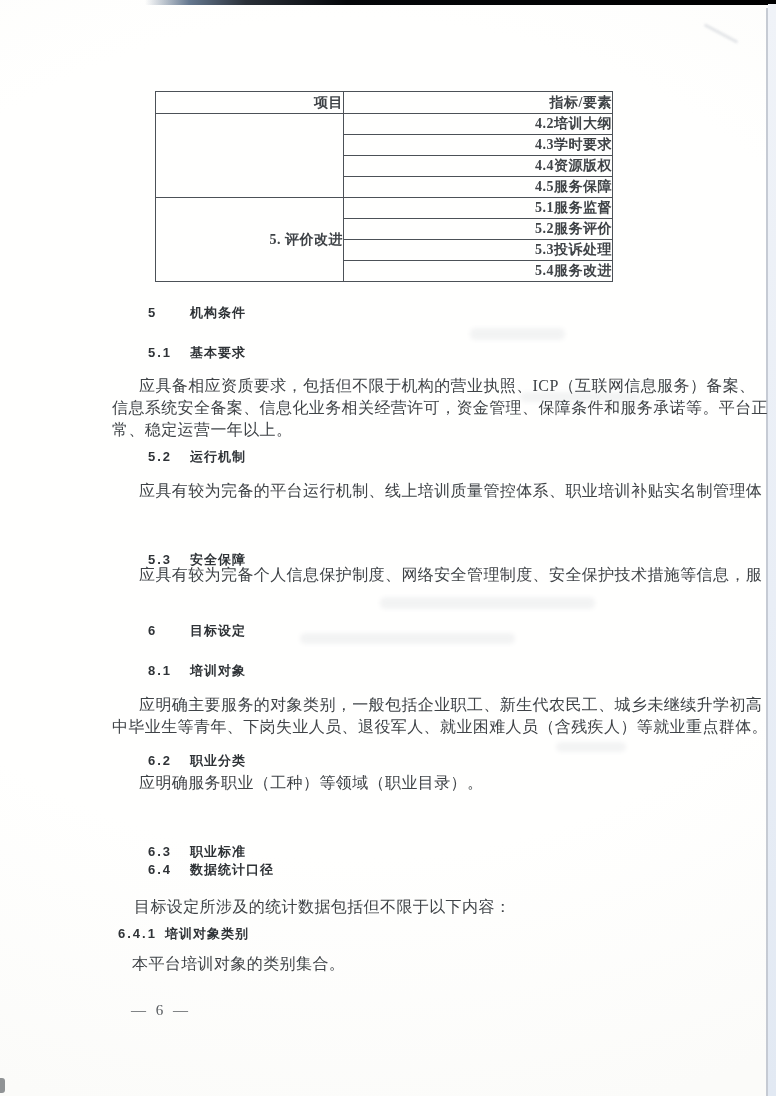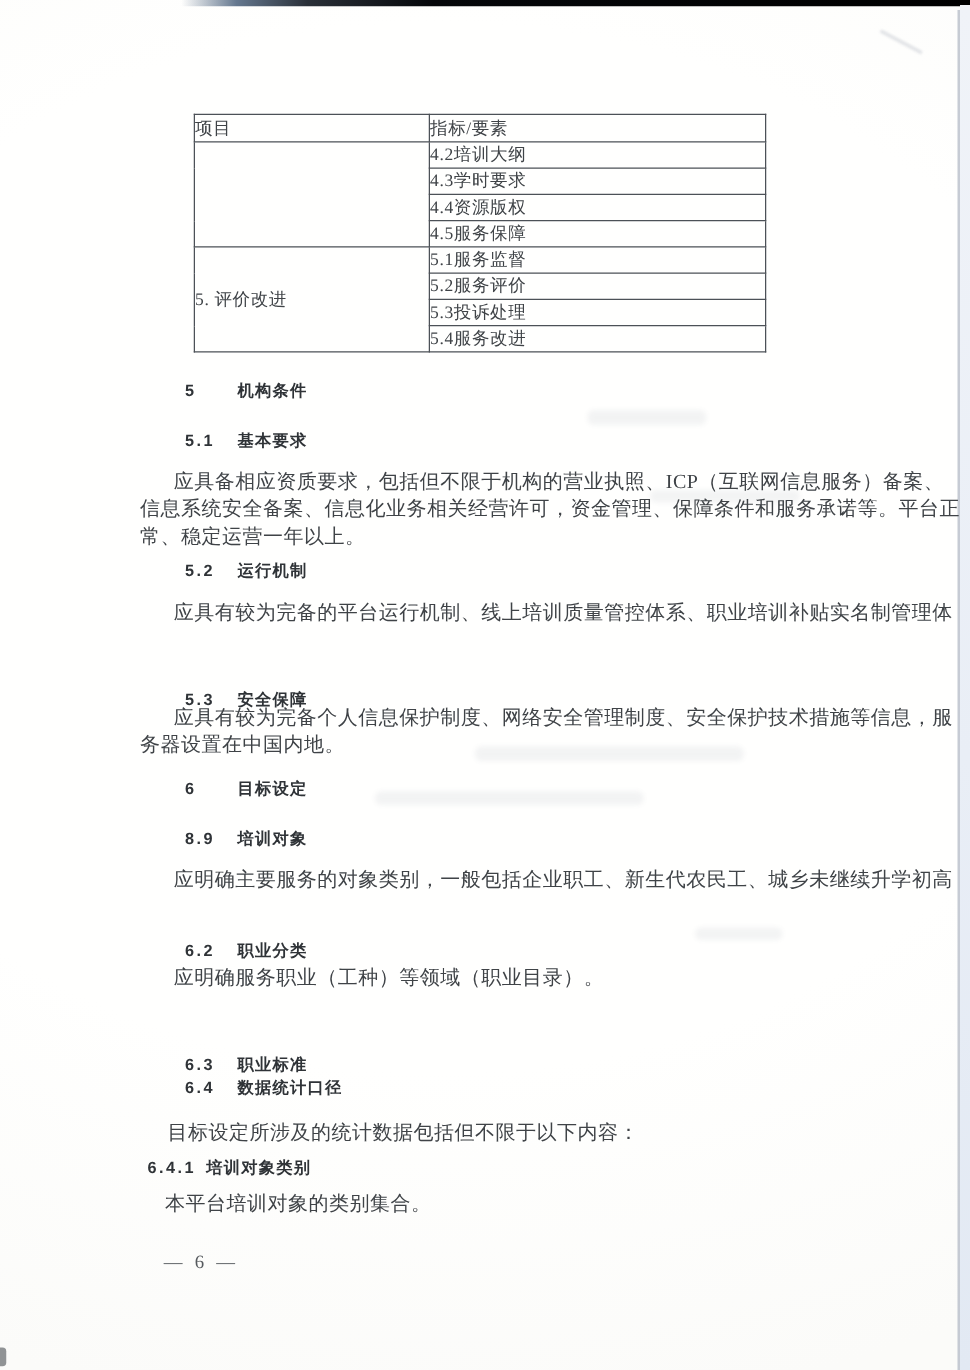--- a/index.html
+++ b/index.html
@@ -24,22 +24,22 @@
   .ghost{position:absolute;background:#5a6575;opacity:.07;filter:blur(2px);border-radius:5px;}
   .g1{left:470px;top:328px;width:95px;height:12px;}
   .g2{left:380px;top:597px;width:215px;height:12px;}
   .g3{left:300px;top:633px;width:215px;height:11px;}
   .g4{left:556px;top:742px;width:70px;height:10px;}
   .g5{left:520px;top:392px;width:120px;height:10px;}
 
   
   .doc-table{position:absolute;left:155px;top:91px;width:457px;border-collapse:collapse;
     table-layout:fixed;font-size:14px;color:#3f4347;letter-spacing:.5px;}
-  .doc-table th,.doc-table td{border:1px solid #4c5157;text-align:left;vertical-align:middle;
-    font-weight:normal;padding:0;}
+  .doc-table th,.doc-table td{border:1px solid #4c5157;text-align:right;vertical-align:middle;
+    font-weight:bold;padding:0;}
   .doc-table tr.thead th{height:21px;}
   .doc-table td{height:20px;}
 
   
   .head{position:absolute;left:148px;white-space:nowrap;
     font-family:"Liberation Sans","DejaVu Sans",sans-serif;
     font-weight:700;font-size:13px;color:#2f3337;letter-spacing:1px;}
   .hnum{display:inline-block;min-width:34px;margin-right:8px;letter-spacing:2px;}
   .h-s5{top:304px;} .h-s51{top:344px;} .h-s52{top:448px;} .h-s53{top:551px;}
   .h-s6{top:622px;} .h-s61{top:662px;} .h-s62{top:752px;} .h-s63{top:805px;margin-top:38px;}
@@ -125,31 +125,31 @@
   </div>
   <div class="para p2">
       <div class="line">应具有较为完备的平台运行机制、线上培训质量管控体系、职业培训补贴实名制管理体</div>
     </div>
 
   <div class="head h-s53">
     <span class="hnum">5.3</span><span>安全保障</span>
   </div>
   <div class="para p3">
       <div class="line">应具有较为完备个人信息保护制度、网络安全管理制度、安全保护技术措施等信息，服</div>
-      <div class="line">务器设置在中国内地。</div>
     </div>
 
   <div class="head h-s6">
     <span class="hnum">6</span><span>目标设定</span>
   </div>
   <div class="head h-s61">
-    <span class="hnum">8.9</span><span>培训对象</span>
+    <span class="hnum">8.1</span><span>培训对象</span>
   </div>
   <div class="para p4">
       <div class="line">应明确主要服务的对象类别，一般包括企业职工、新生代农民工、城乡未继续升学初高</div>
+      <div class="line">中毕业生等青年、下岗失业人员、退役军人、就业困难人员（含残疾人）等就业重点群体。</div>
     </div>
 
   <div class="head h-s62">
     <span class="hnum">6.2</span><span>职业分类</span>
   </div>
   <div class="para p5">
       <div class="line">应明确服务职业（工种）等领域（职业目录）。</div>
     </div>
 
   <div class="head h-s63">

